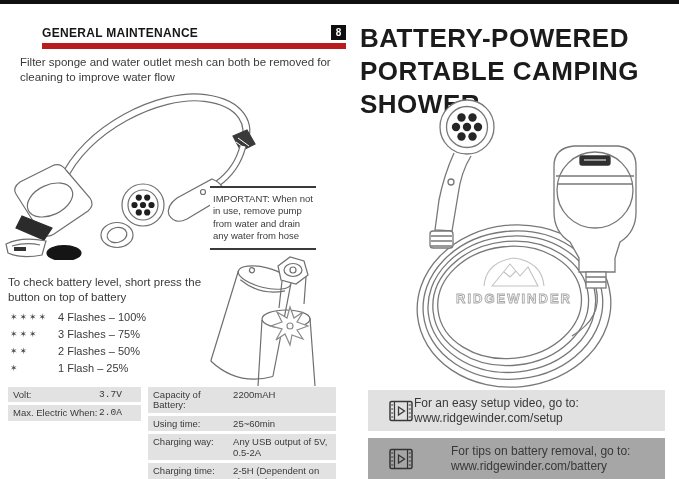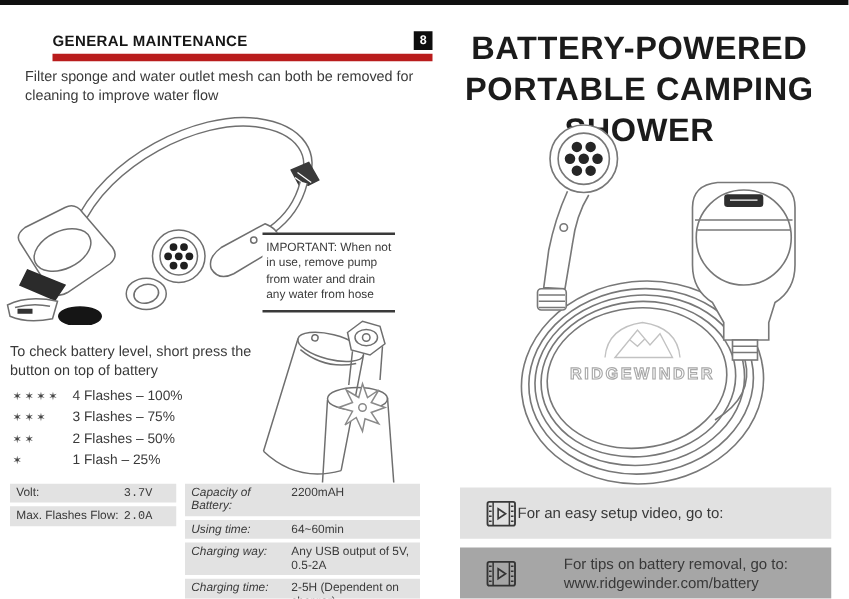--- a/index.html
+++ b/index.html
@@ -23,25 +23,25 @@
   .flash-row{display:flex;align-items:center;font-size:11px;color:#3a3a3a;}
   .flash-stars{width:48px;font-size:9px;letter-spacing:2px;color:#474747;}
   .battery-svg{position:absolute;left:182px;top:248px;}
 
   .specs{position:absolute;top:387px;display:flex;flex-direction:column;gap:3px;}
   .specs-left{left:8px;width:133px;}
   .specs-right{left:148px;width:188px;}
   .spec-row{background:#e2e2e2;padding:3px 5px 2px 5px;display:flex;font-size:9.5px;line-height:1.1;color:#3a3a3a;}
   .specs-left .spec-label{width:70%;}
   .specs-left .spec-value{width:30%;font-family:Liberation Mono, monospace;}
-  .specs-right .spec-label{width:45%;font-style:italic;}
+  .specs-right .spec-label{width:45%;}
   .specs-right .spec-value{width:55%;}
 
   
-  .big-title{position:absolute;left:360px;top:22px;width:303px;text-align:center;
+  .big-title{position:absolute;left:360px;top:22px;width:303px;text-align:left;
              font-size:26px;font-weight:bold;letter-spacing:.5px;line-height:1.27;color:#1b1b1b;}
   .product-svg{position:absolute;left:408px;top:90px;}
   .banner{position:absolute;left:368px;width:297px;height:41px;display:flex;align-items:center;}
   .banner-1{top:390px;background:#e1e1e1;}
   .banner-2{top:438px;background:#a6a6a6;gap:37px;}
   .banner-icon{margin-left:20px;flex:0 0 auto;display:flex;}
   .banner-text{flex:1;text-align:left;font-size:12px;line-height:1.25;color:#383838;padding-right:9px;}
   svg{display:block;}
 </style>
 </head>
@@ -144,33 +144,33 @@
       <circle cx="108" cy="78" r="3" stroke="#8a8a8a"></circle>
     </g>
   </svg>
 
   <div class="specs specs-left">
     <div class="spec-row">
       <span class="spec-label">Volt:</span>
       <span class="spec-value">3.7V</span>
     </div>
     <div class="spec-row">
-      <span class="spec-label">Max. Flashes Flow:</span>
+      <span class="spec-label">Max. Electric When:</span>
       <span class="spec-value">2.0A</span>
     </div>
   </div>
 
   <div class="specs specs-right">
     <div class="spec-row">
       <span class="spec-label">Capacity of Battery:</span>
       <span class="spec-value">2200mAH</span>
     </div>
     <div class="spec-row">
       <span class="spec-label">Using time:</span>
-      <span class="spec-value">64~60min</span>
+      <span class="spec-value">25~60min</span>
     </div>
     <div class="spec-row">
       <span class="spec-label">Charging way:</span>
       <span class="spec-value">Any USB output of 5V, 0.5-2A</span>
     </div>
     <div class="spec-row">
       <span class="spec-label">Charging time:</span>
       <span class="spec-value">2-5H (Dependent on charger)</span>
     </div>
   </div>
@@ -232,20 +232,21 @@
       <svg width="26" height="24" viewBox="0 0 26 24" fill="none" stroke="#3a3a3a" stroke-width="1.5">
         <rect x="2" y="2.5" width="22" height="19" rx="1.5"></rect>
         <path d="M 6.5 2.5 L 6.5 21.5 M 19.5 2.5 L 19.5 21.5" stroke-width="1.2"></path>
         <path d="M 3.2 6 H 5.3 M 3.2 10 H 5.3 M 3.2 14 H 5.3 M 3.2 18 H 5.3" stroke-width="1.2"></path>
         <path d="M 20.7 6 H 22.8 M 20.7 10 H 22.8 M 20.7 14 H 22.8 M 20.7 18 H 22.8" stroke-width="1.2"></path>
         <path d="M 10.5 8 L 16.5 12 L 10.5 16 Z" stroke-width="1.3"></path>
       </svg>
     </span>
     <span class="banner-text">
       <span>For an easy setup video, go to:</span><br>
+      <span>www.ridgewinder.com/setup</span>
     </span>
   </div>
 
   <div class="banner banner-2">
     <span class="banner-icon">
       <svg width="26" height="24" viewBox="0 0 26 24" fill="none" stroke="#333333" stroke-width="1.5">
         <rect x="2" y="2.5" width="22" height="19" rx="1.5"></rect>
         <path d="M 6.5 2.5 L 6.5 21.5 M 19.5 2.5 L 19.5 21.5" stroke-width="1.2"></path>
         <path d="M 3.2 6 H 5.3 M 3.2 10 H 5.3 M 3.2 14 H 5.3 M 3.2 18 H 5.3" stroke-width="1.2"></path>
         <path d="M 20.7 6 H 22.8 M 20.7 10 H 22.8 M 20.7 14 H 22.8 M 20.7 18 H 22.8" stroke-width="1.2"></path>

